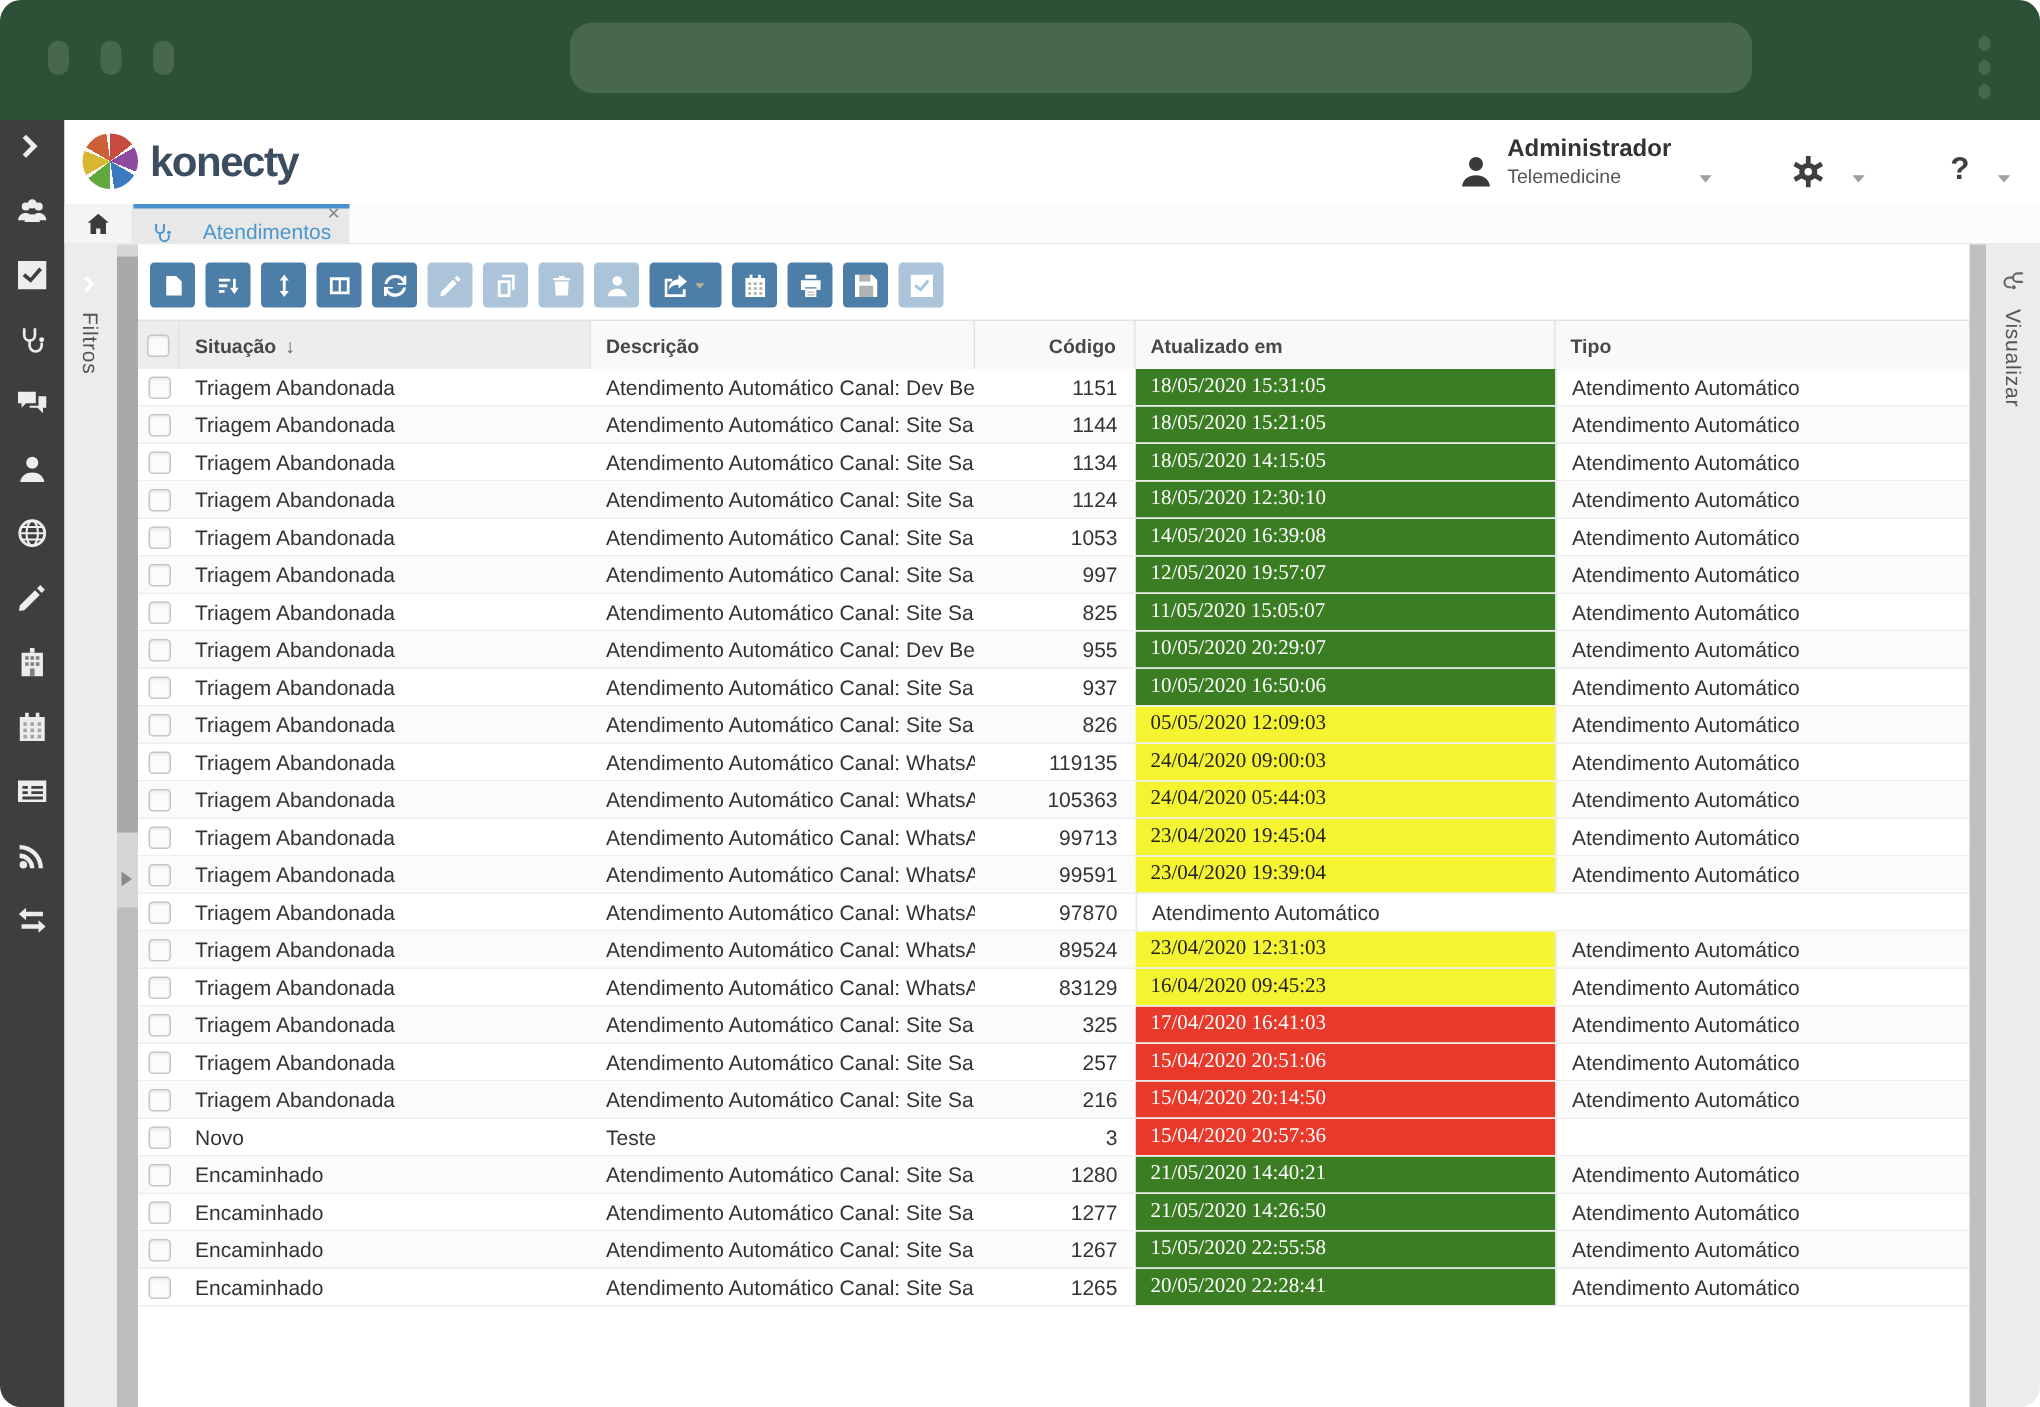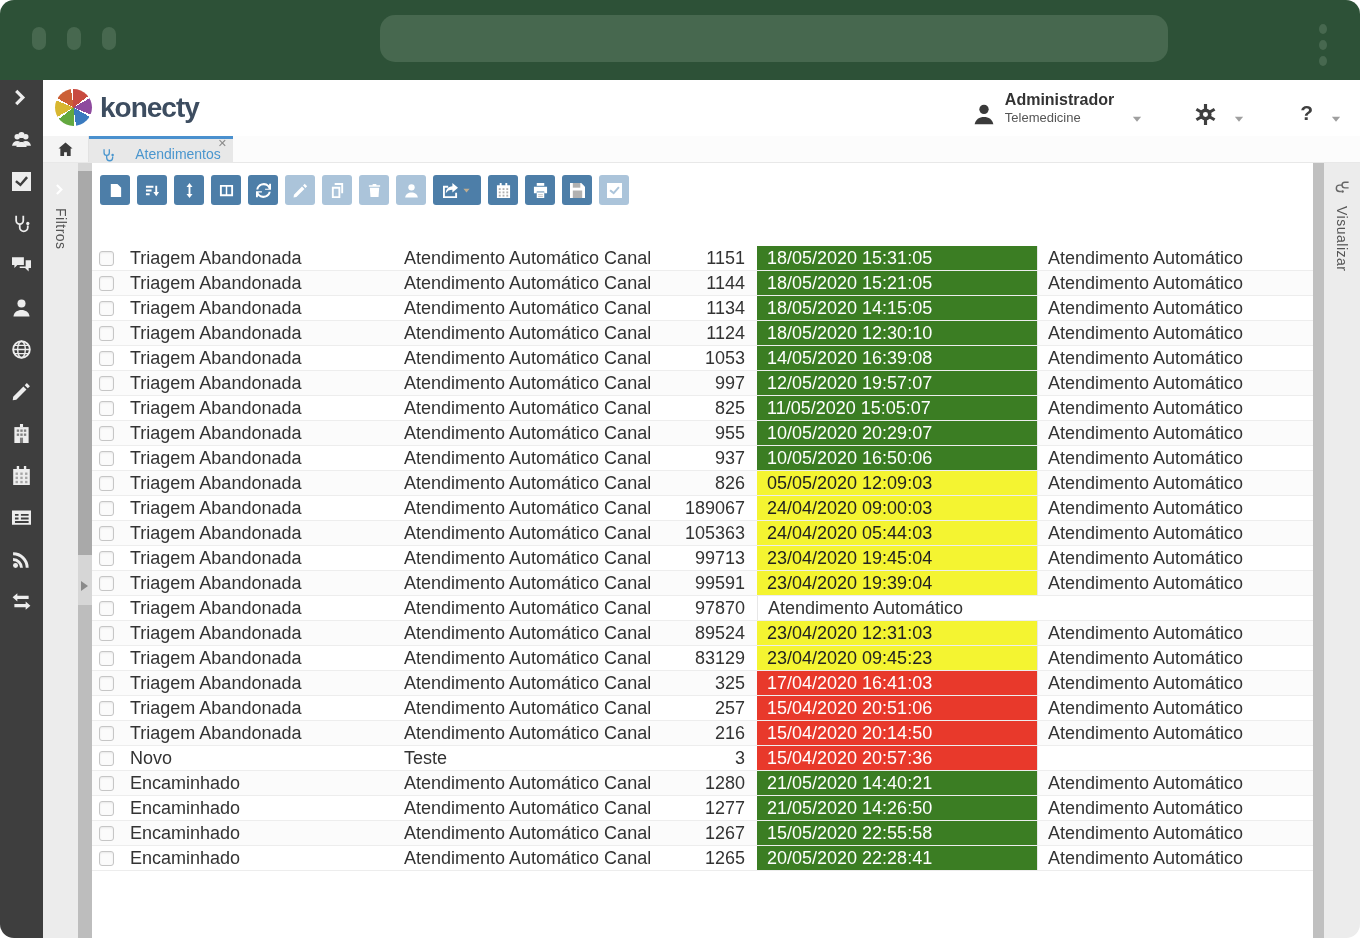--- a/index.html
+++ b/index.html
@@ -76,28 +76,28 @@
     border-top:1px solid #e3e3e3;border-bottom:1px solid #d8d8d8;box-sizing:content-box;
     font-weight:bold;font-size:13px;color:#474747;background:#f9f9f9;}
   .hcell{display:flex;align-items:center;padding-left:10px;border-right:1px solid #e3e3e3;overflow:hidden;white-space:nowrap;cursor:pointer;}
   .hcell:last-child{border-right:none;}
   .hcell.chk{padding:0;justify-content:center;background:#ededed;}
   .hcell.sorted{background:#ededed;}
   .hcell.right{justify-content:flex-end;padding-right:12px;padding-left:0;}
   .sort-arrow{margin-left:6px;color:#666;font-weight:normal;}
 
   .table-body{position:absolute;left:0;top:83px;width:100%;}
-  .trow{display:grid;grid-template-columns:28px 274px 256px 107px 280px 1fr;height:24px;border-bottom:1px solid #ededed;font-size:18px;color:#333;background:#fff;}
+  .trow{display:grid;grid-template-columns:28px 274px 256px 107px 280px 1fr;height:24px;border-bottom:1px solid #ededed;font-size:14px;color:#333;background:#fff;}
   .trow.alt{background:#fbfbfb;}
   .tcell{display:flex;align-items:center;padding-left:10px;white-space:nowrap;overflow:hidden;}
   .tcell.chk{padding:0;justify-content:center;}
   .tcell.right{justify-content:flex-end;padding-right:12px;padding-left:0;}
   .tcell.atual{padding:0;}
   .tcell.tipo{border-left:1px solid #e7e7e7;}
-  .status{height:100%;width:100%;display:flex;align-items:center;padding-left:10px;box-sizing:border-box;}
+  .status{height:100%;width:100%;display:flex;align-items:center;padding-left:10px;box-sizing:border-box;font-family:Liberation Serif, serif;}
   .s-green{background:var(--status-green,#3b7d23);color:#fff;}
   .s-yellow{background:var(--status-yellow,#f4f431);color:#222;}
   .s-red{background:var(--status-red,#e8392b);color:#fff;}
 
   .cb{width:13px;height:13px;border:1px solid #c6c6c6;border-radius:3px;background:#fbfbfb;box-shadow:inset 0 1px 2px rgba(0,0,0,.08);}
 </style>
 </head>
 <body>
 
 <div class="window">
@@ -421,20 +421,41 @@
           </span>
         </div>
         <div class="tb-btn off">
           <span class="icon">
             <svg viewBox="0 0 16 16" fill="currentColor">
               <path fill-rule="evenodd" d="M0 0h16v16H0zm7.2 12.2L13.5 5 11.9 3.6 7 9.4 4 6.9 2.6 8.5z"></path>
             </svg>
           </span>
         </div>
       </div>
+    <div class="table-header">
+        <div class="hcell chk">
+          <div class="cb"></div>
+        </div>
+        <div class="hcell sorted">
+          <span>Situação</span>
+          <span class="sort-arrow">↓</span>
+        </div>
+        <div class="hcell">
+          <span>Descrição</span>
+        </div>
+        <div class="hcell right">
+          <span>Código</span>
+        </div>
+        <div class="hcell">
+          <span>Atualizado em</span>
+        </div>
+        <div class="hcell">
+          <span>Tipo</span>
+        </div>
+      </div>
     <div class="table-body">
         <div class="trow">
           <div class="tcell chk">
             <div class="cb"></div>
           </div>
           <div class="tcell">Triagem Abandonada</div>
           <div class="tcell">Atendimento Automático Canal: Dev Bela Ce</div>
           <div class="tcell right">1151</div>
           <div class="tcell atual">
             <div class="status s-green">18/05/2020 15:31:05</div>
@@ -548,21 +569,21 @@
             <div class="status s-yellow">05/05/2020 12:09:03</div>
           </div>
           <div class="tcell tipo">Atendimento Automático</div>
         </div>
         <div class="trow">
           <div class="tcell chk">
             <div class="cb"></div>
           </div>
           <div class="tcell">Triagem Abandonada</div>
           <div class="tcell">Atendimento Automático Canal: WhatsApp:</div>
-          <div class="tcell right">189067</div>
+          <div class="tcell right">119135</div>
           <div class="tcell atual">
             <div class="status s-yellow">24/04/2020 09:00:03</div>
           </div>
           <div class="tcell tipo">Atendimento Automático</div>
         </div>
         <div class="trow alt">
           <div class="tcell chk">
             <div class="cb"></div>
           </div>
           <div class="tcell">Triagem Abandonada</div>
@@ -619,21 +640,21 @@
           <div class="tcell tipo">Atendimento Automático</div>
         </div>
         <div class="trow">
           <div class="tcell chk">
             <div class="cb"></div>
           </div>
           <div class="tcell">Triagem Abandonada</div>
           <div class="tcell">Atendimento Automático Canal: WhatsApp:</div>
           <div class="tcell right">83129</div>
           <div class="tcell atual">
-            <div class="status s-yellow">23/04/2020 09:45:23</div>
+            <div class="status s-yellow">16/04/2020 09:45:23</div>
           </div>
           <div class="tcell tipo">Atendimento Automático</div>
         </div>
         <div class="trow alt">
           <div class="tcell chk">
             <div class="cb"></div>
           </div>
           <div class="tcell">Triagem Abandonada</div>
           <div class="tcell">Atendimento Automático Canal: Site Saúde (</div>
           <div class="tcell right">325</div>

